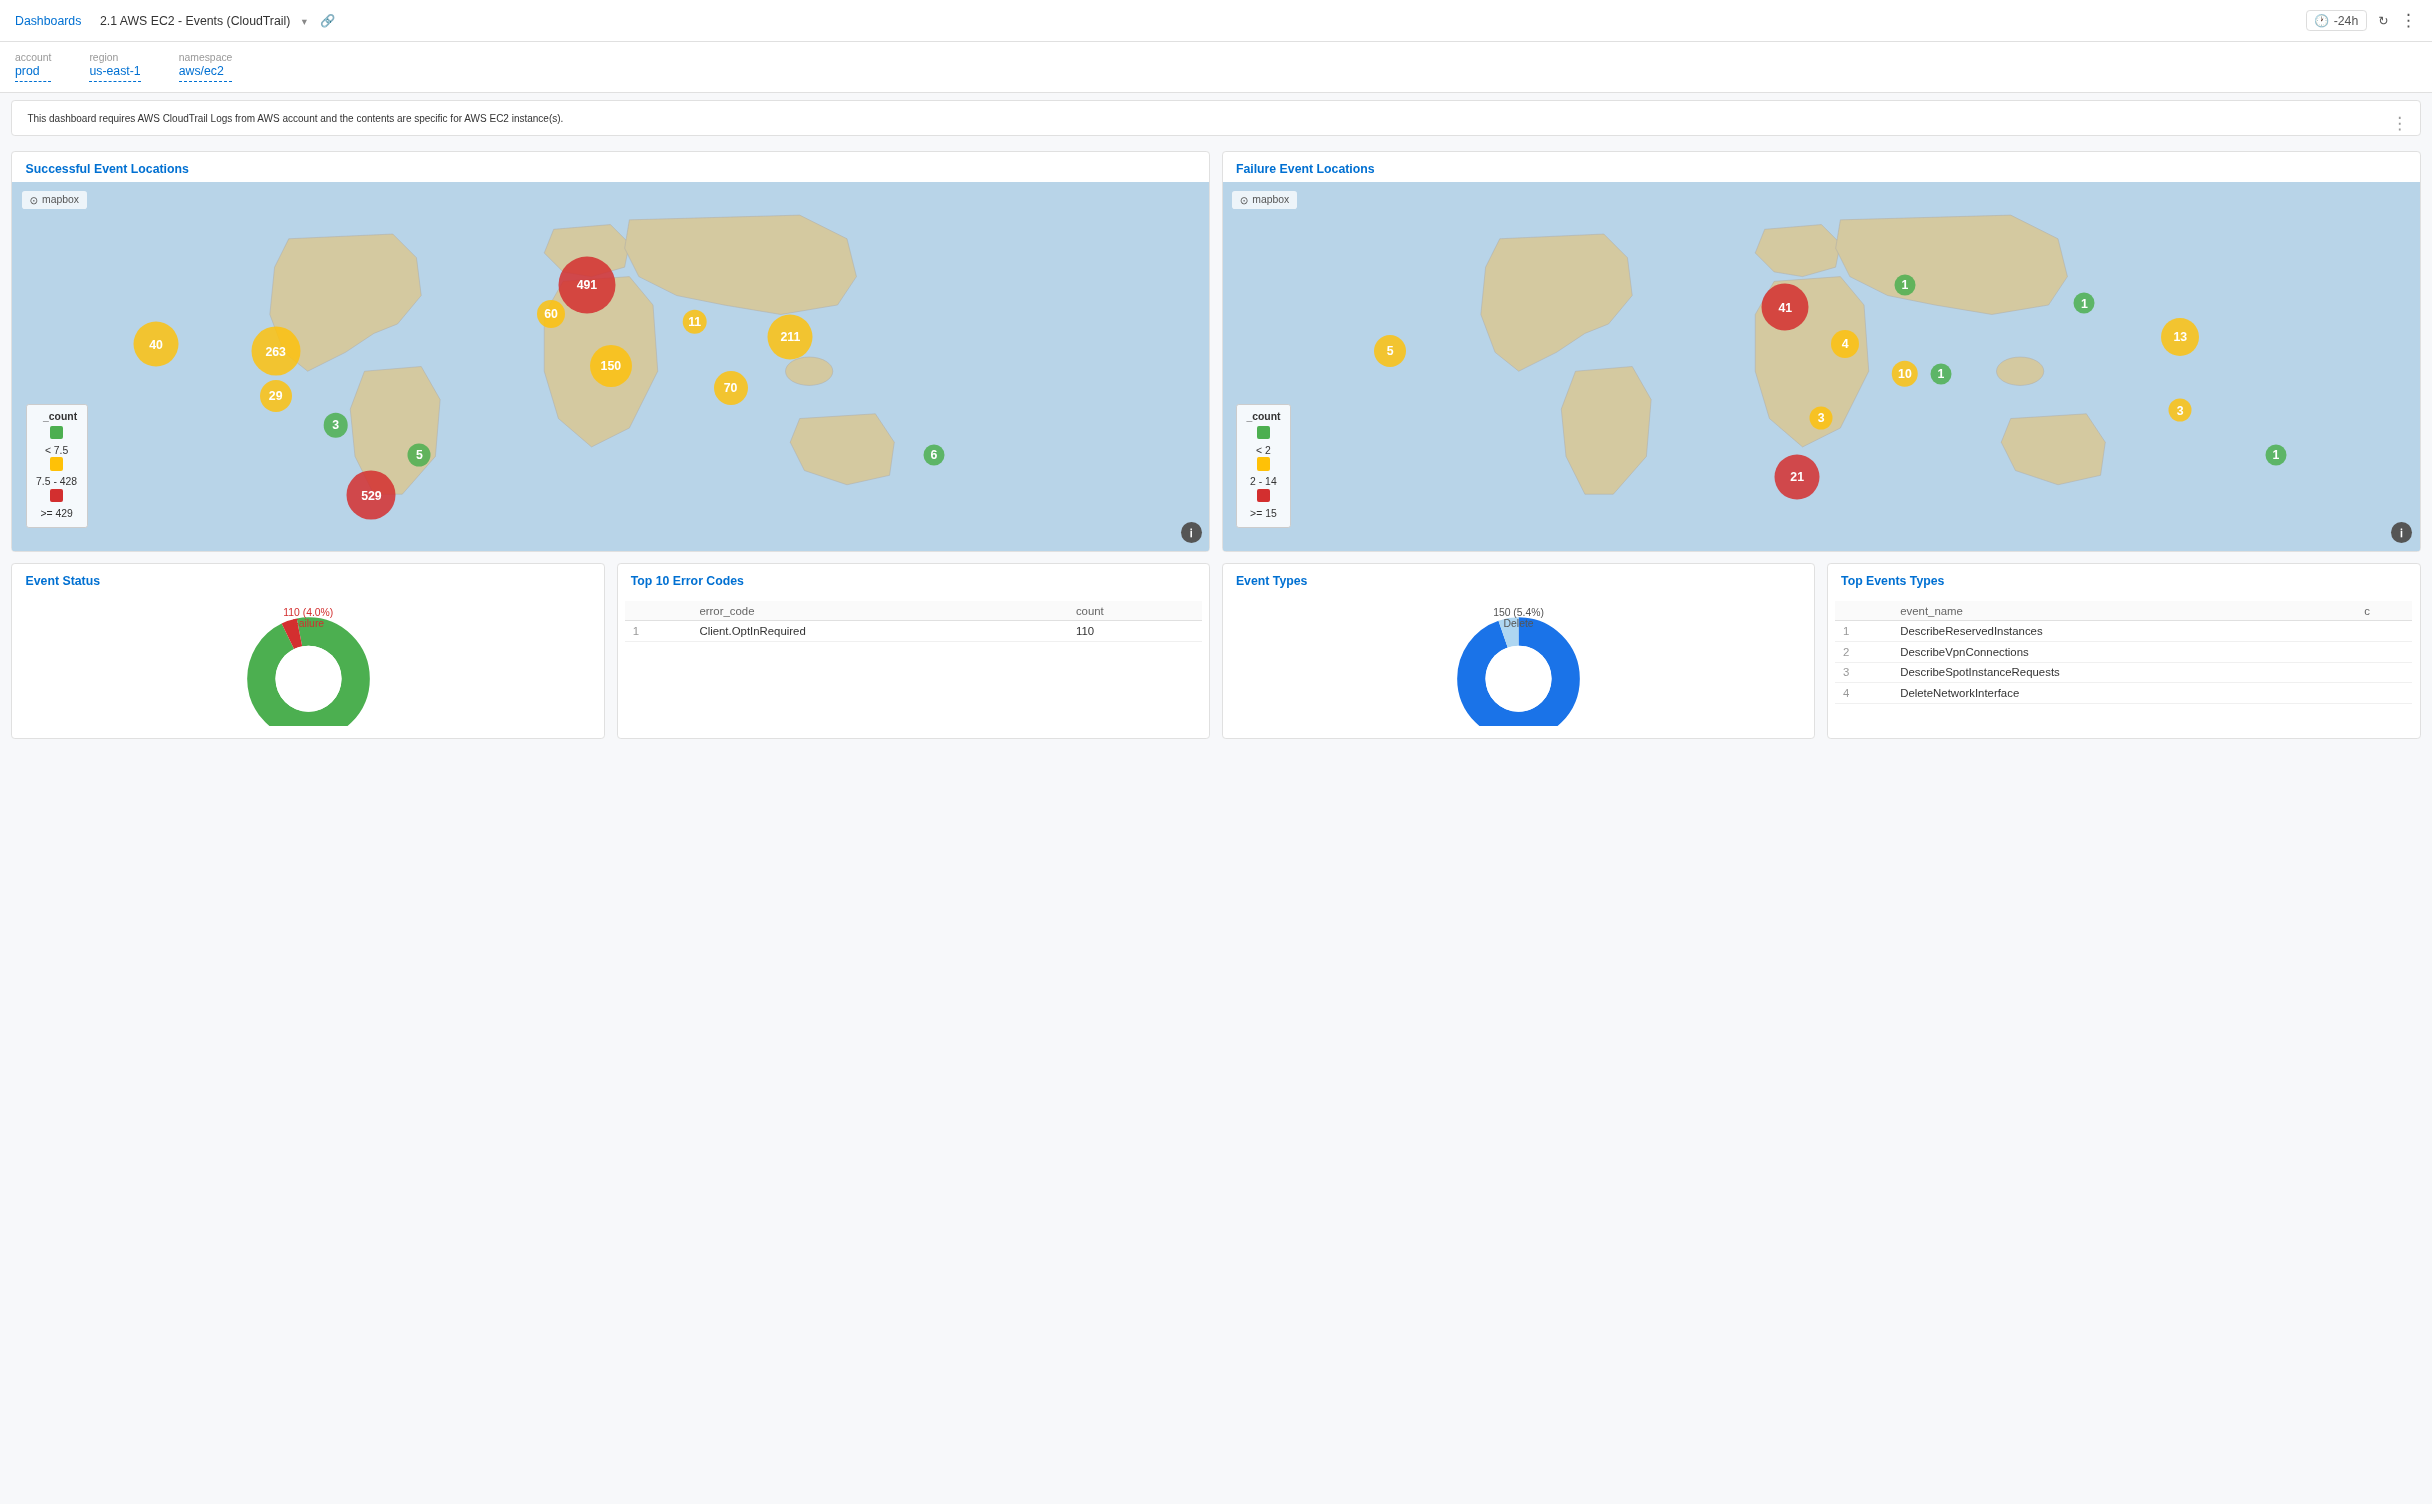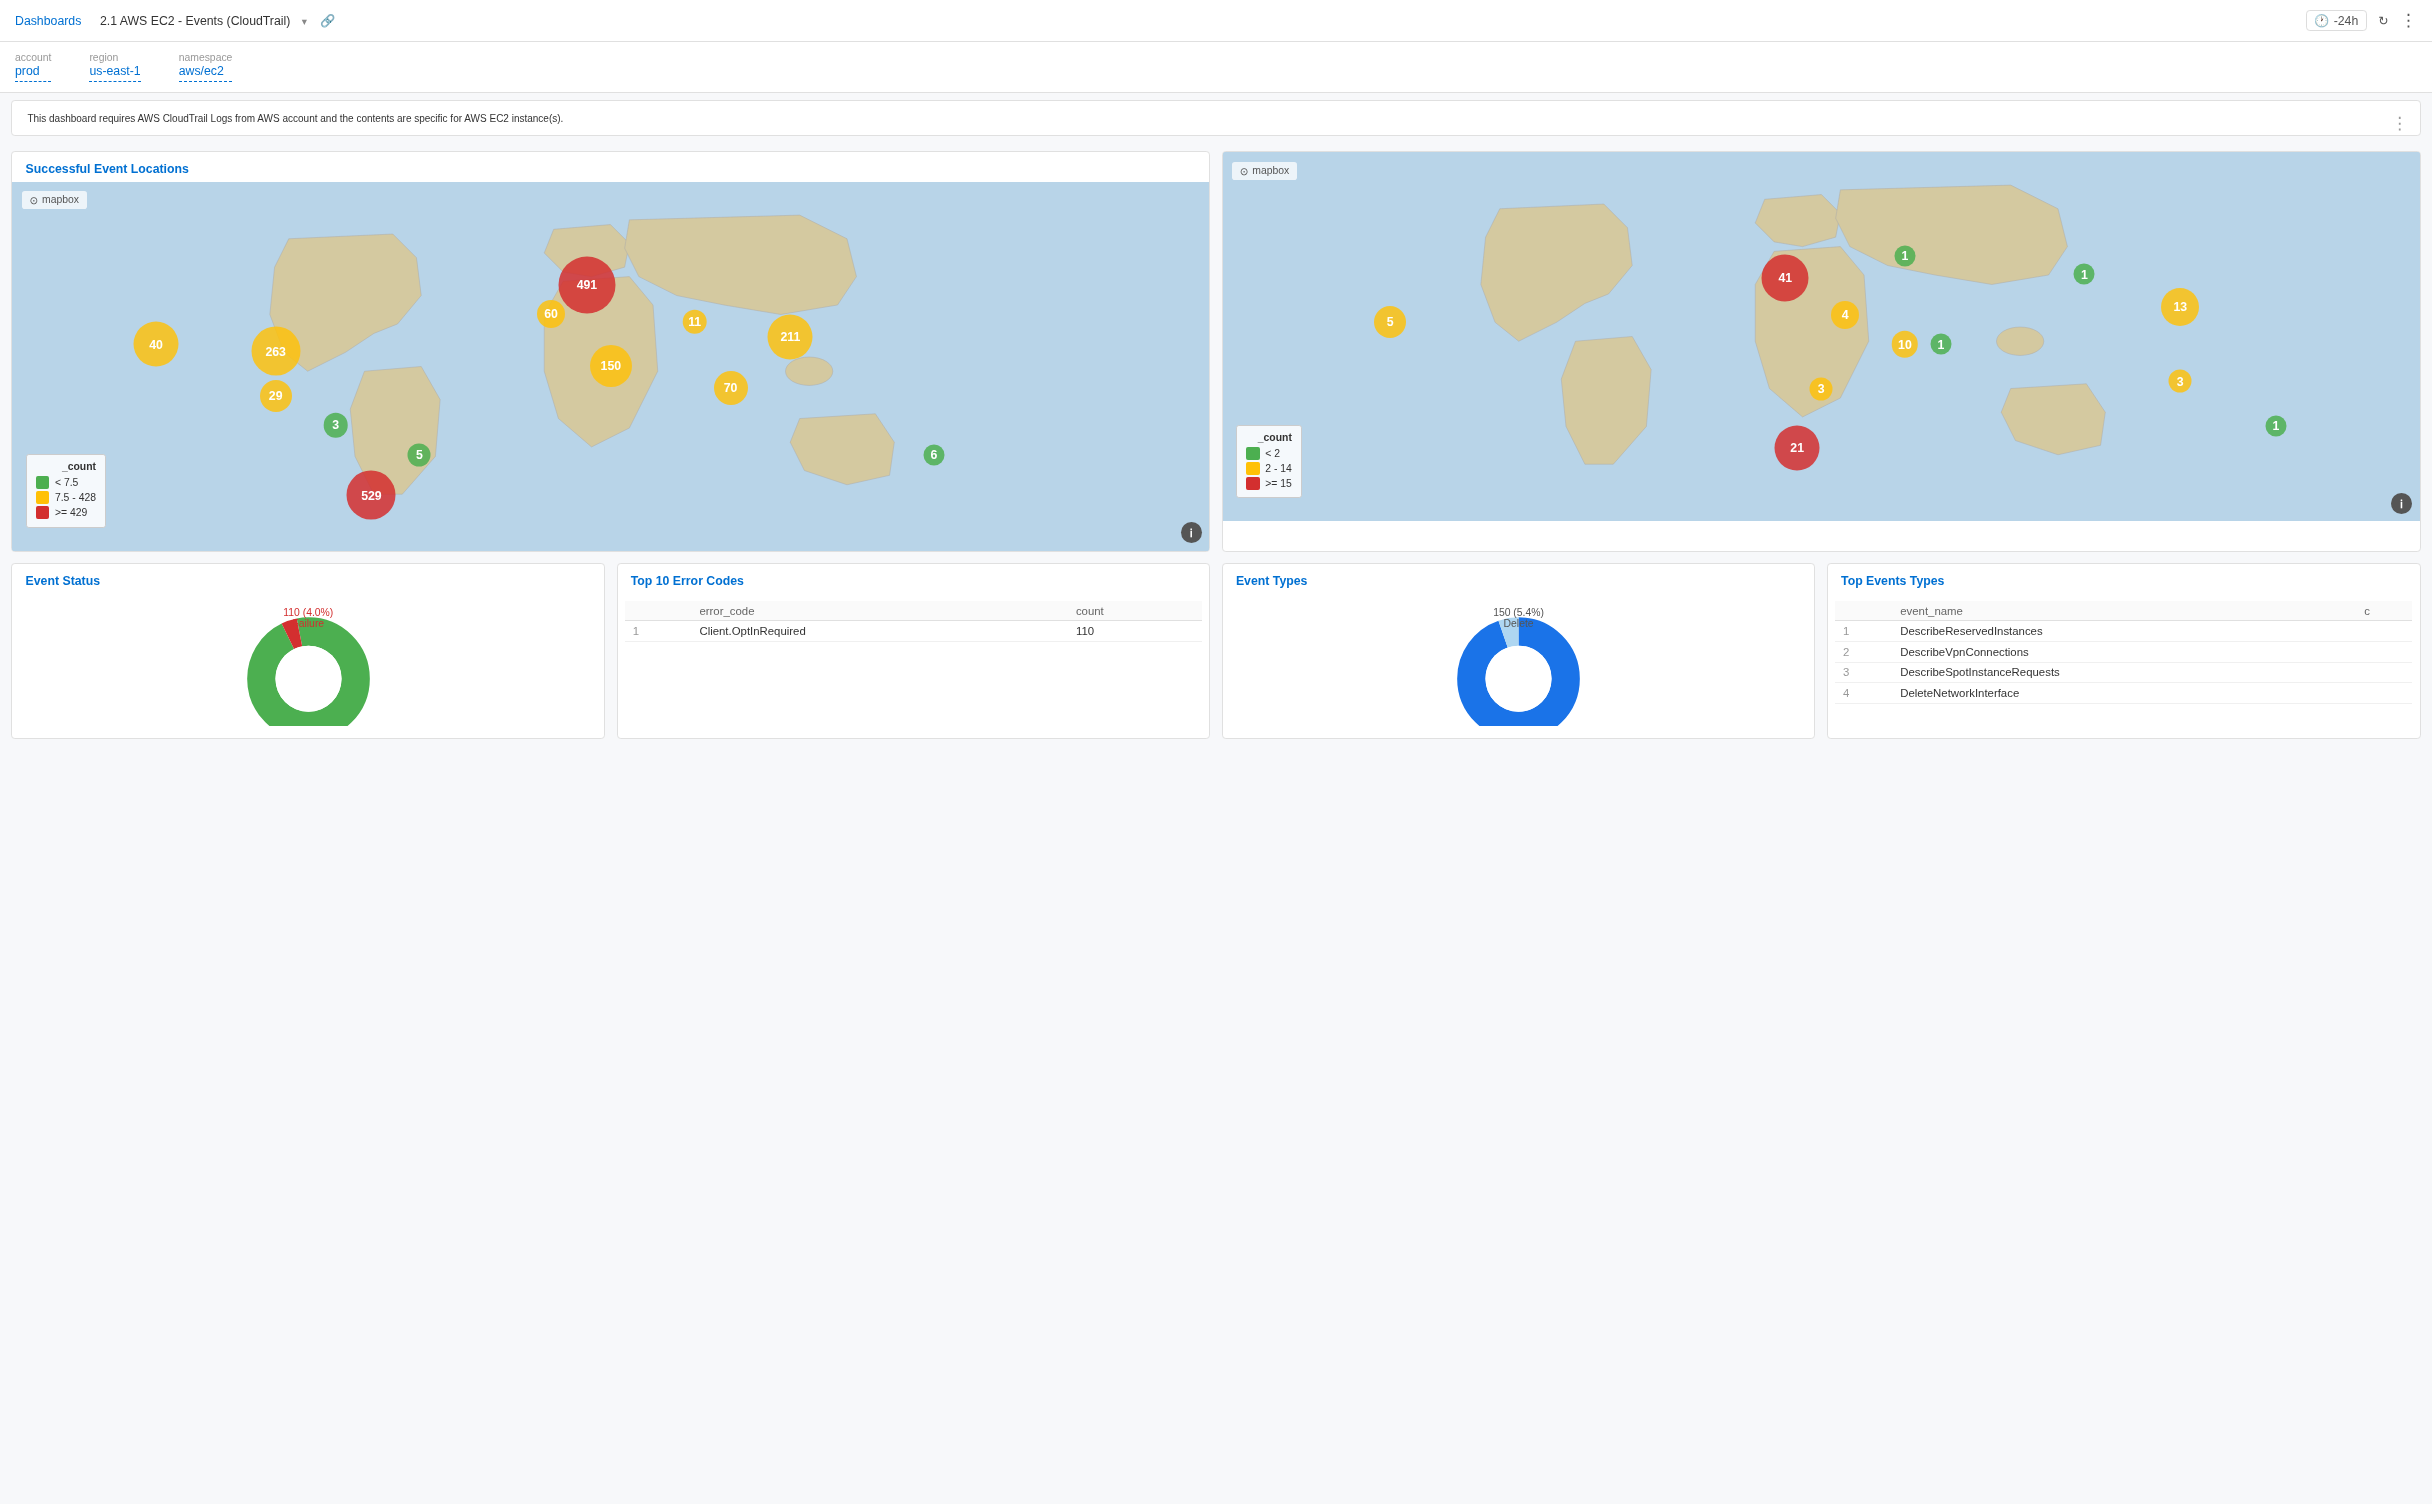--- a/index.html
+++ b/index.html
@@ -37,21 +37,21 @@
     .panel { background: #fff; border: 0.9px solid #e0e0e0; border-radius: 3.8px; overflow: hidden; }
     .panel-title { font-size: 12.3px; font-weight: 600; color: #0070d2; padding: 9.5px 13.2px 5.7px; }
     .panel-body { position: relative; }
 
     
     .map-container { width: 100%; height: 369px; background: #b8d4e8; position: relative; overflow: hidden; }
 
     
     .map-legend { position: absolute; bottom: 23px; left: 13.2px; background: rgba(255,255,255,0.85); border: 0.9px solid #ccc; padding: 5.7px 9.5px; font-size: 10.4px; border-radius: 2.8px; text-align: right; }
     .map-legend .leg-title { font-weight: 600; margin-bottom: 3.8px; }
-    .leg-row { display: flex; align-items: center; gap: 5.7px; margin-bottom: 1.9px; }
+    .leg-row { display: flex; align-items: center; gap: 5.7px; margin-bottom: 1.9px; flex-direction: column; }
     .leg-color { width: 13.2px; height: 13.2px; border-radius: 1.9px; }
 
     
     .info-btn { position: absolute; bottom: 7.6px; right: 7.6px; width: 21px; height: 21px; border-radius: 50%; background: #555; color: #fff; display: flex; align-items: center; justify-content: center; font-size: 11.4px; font-weight: bold; cursor: pointer; }
 
     
     .mapbox-label { position: absolute; top: 9.5px; left: 9.5px; background: rgba(255,255,255,0.75); border-radius: 2.8px; padding: 2.8px 7.6px; font-size: 10.4px; color: #555; display: flex; align-items: center; gap: 3.8px; }
 
     
     .bubble { position: absolute; border-radius: 50%; display: flex; align-items: center; justify-content: center; color: #fff; font-weight: 700; font-size: 12.3px; transform: translate(-50%, -50%); }
@@ -175,20 +175,21 @@
               <span>&gt;= 429</span>
             </div>
           </div>
 
           <div class="info-btn">ℹ</div>
         </div>
       </div>
     </div>
 
     <div class="panel">
+      <div class="panel-title">Failure Event Locations</div>
       <div class="panel-body">
         <div class="map-container" id="failure-map">
           <svg viewBox="0 0 800 390" xmlns="http://www.w3.org/2000/svg" style="width:100%;height:100%;background:#b8d4e8;">
             <path d="M60,60 L170,55 L195,80 L200,120 L175,150 L150,160 L120,180 L80,200 L55,180 L40,140 L45,90 Z" fill="#d4c9a0" stroke="#aaa" stroke-width="0.5"></path>
             <path d="M140,200 L200,195 L220,230 L215,290 L180,330 L150,330 L130,290 L125,240 Z" fill="#d4c9a0" stroke="#aaa" stroke-width="0.5"></path>
             <path d="M340,50 L400,45 L420,65 L415,90 L380,100 L350,95 L330,75 Z" fill="#d4c9a0" stroke="#aaa" stroke-width="0.5"></path>
             <path d="M350,105 L420,100 L445,130 L450,200 L420,260 L380,280 L345,250 L330,200 L330,140 Z" fill="#d4c9a0" stroke="#aaa" stroke-width="0.5"></path>
             <path d="M420,40 L600,35 L650,60 L660,100 L640,130 L580,140 L520,130 L470,120 L430,100 L415,70 Z" fill="#d4c9a0" stroke="#aaa" stroke-width="0.5"></path>
             <path d="M600,250 L680,245 L700,275 L695,310 L650,320 L605,305 L590,275 Z" fill="#d4c9a0" stroke="#aaa" stroke-width="0.5"></path>
             <ellipse cx="610" cy="200" rx="25" ry="15" fill="#d4c9a0" stroke="#aaa" stroke-width="0.5"></ellipse>

